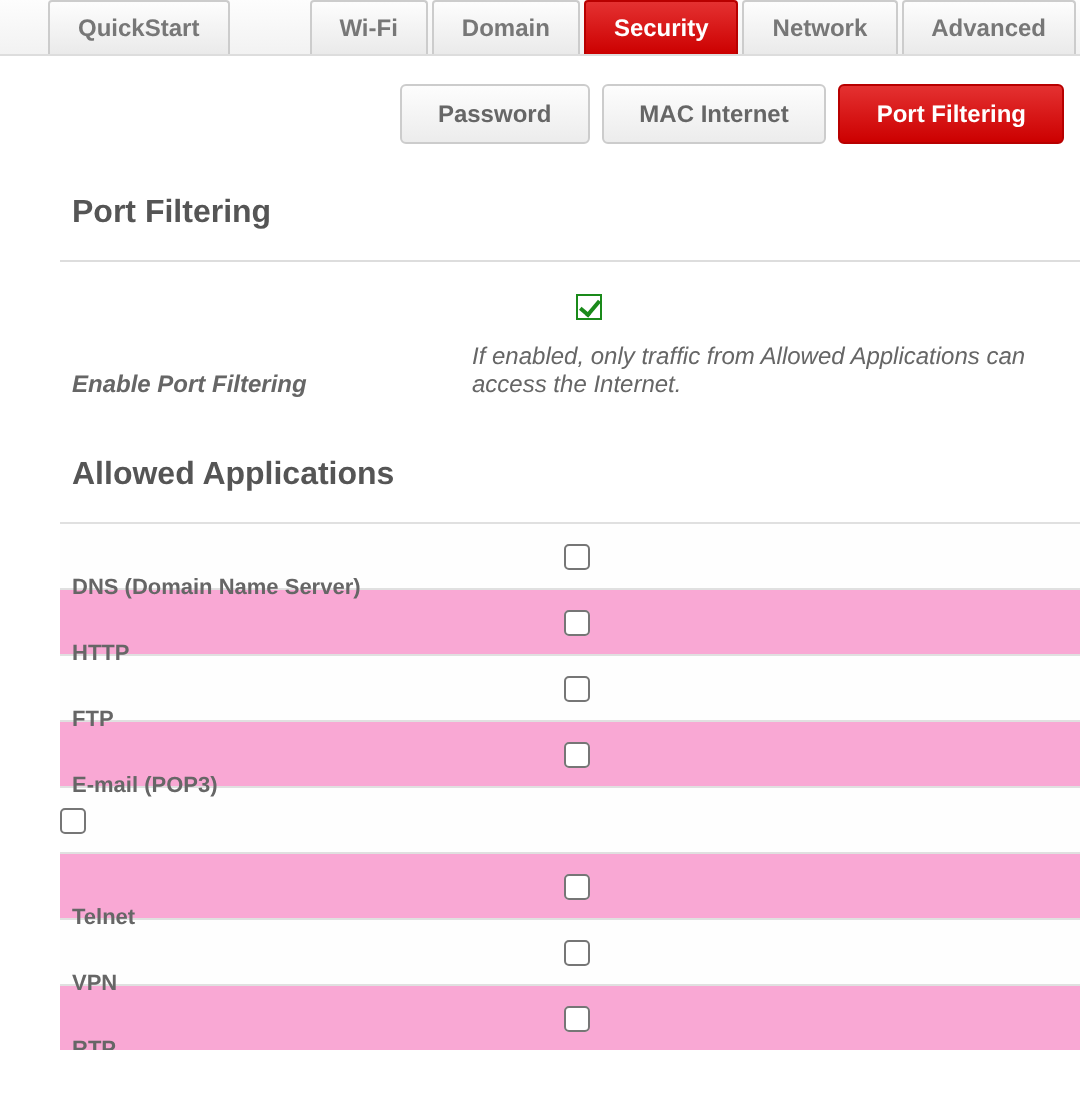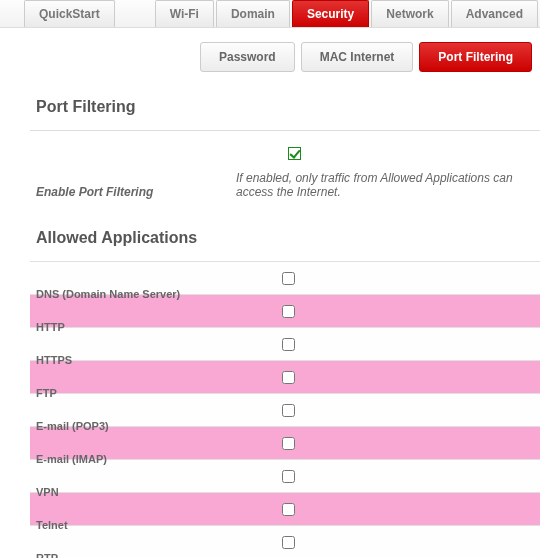--- a/index.html
+++ b/index.html
@@ -175,42 +175,37 @@
   <div class="app-list" id="app-list">
       <div class="app-row">
         <div class="app-name">DNS (Domain Name Server)</div>
         <input type="checkbox" class="app-check" style="">
       </div>
       <div class="app-row">
         <div class="app-name">HTTP</div>
         <input type="checkbox" class="app-check" style="">
       </div>
       <div class="app-row">
-        <div class="app-name">HTTPS</div>
-        <input type="checkbox" class="app-check" style="">
-      </div>
-      <div class="app-row">
         <div class="app-name">FTP</div>
         <input type="checkbox" class="app-check" style="">
       </div>
       <div class="app-row">
         <div class="app-name">E-mail (POP3)</div>
         <input type="checkbox" class="app-check" style="">
       </div>
       <div class="app-row">
-        <div class="app-name">E-mail (IMAP)</div>
+        <input type="checkbox" class="app-check" style="">
+      </div>
+      <div class="app-row">
+        <div class="app-name">Telnet</div>
         <input type="checkbox" class="app-check" style="">
       </div>
       <div class="app-row">
         <div class="app-name">VPN</div>
         <input type="checkbox" class="app-check" style="">
       </div>
       <div class="app-row">
-        <div class="app-name">Telnet</div>
-        <input type="checkbox" class="app-check" style="">
-      </div>
-      <div class="app-row">
         <div class="app-name">RTP</div>
         <input type="checkbox" class="app-check" style="">
       </div>
     </div>
 
 </div>
 
 </body></html>

